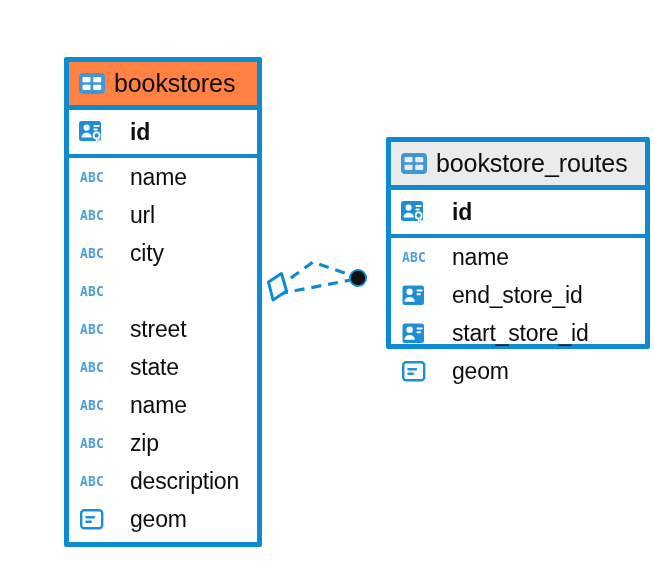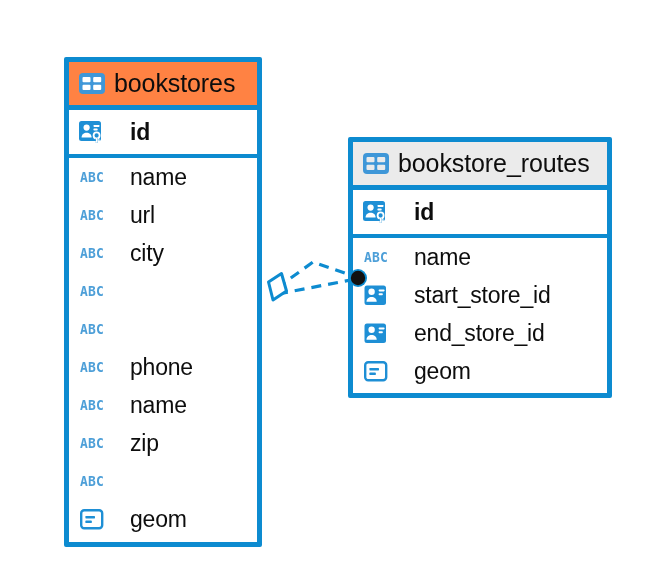--- a/index.html
+++ b/index.html
@@ -28,24 +28,24 @@
     border: 5px solid #0d8bd0;
     border-radius: 2px;
   }
   #entity-bookstores {
     left: 64px;
     top: 57px;
     width: 198px;
     height: 490px;
   }
   #entity-bookstore-routes {
-    left: 348px;
+    left: 386px;
     top: 137px;
     width: 264px;
-    height: 261px;
+    height: 212px;
   }
 
   .entity-header {
     box-sizing: border-box;
     display: flex;
     align-items: center;
     height: 48px;
     padding: 0 8px 0 9px;
     border-bottom: 5px solid #0d8bd0;
   }
@@ -180,47 +180,49 @@
       <div class="field-row">
         <span class="field-icon">
             <span class="abc-icon">ABC</span>
           </span>
       </div>
 
       <div class="field-row">
         <span class="field-icon">
             <span class="abc-icon">ABC</span>
           </span>
-      </div>
-
-      <div class="field-row">
-        <span class="field-icon">
-            <span class="abc-icon">ABC</span>
-          </span>
-        <span class="field-label">phone</span>
+        <span class="field-label">street</span>
+      </div>
+
+      <div class="field-row">
+        <span class="field-icon">
+            <span class="abc-icon">ABC</span>
+          </span>
+        <span class="field-label">state</span>
       </div>
 
       <div class="field-row">
         <span class="field-icon">
             <span class="abc-icon">ABC</span>
           </span>
         <span class="field-label">name</span>
       </div>
 
       <div class="field-row">
         <span class="field-icon">
             <span class="abc-icon">ABC</span>
           </span>
         <span class="field-label">zip</span>
       </div>
 
       <div class="field-row">
         <span class="field-icon">
             <span class="abc-icon">ABC</span>
           </span>
+        <span class="field-label">description</span>
       </div>
 
       <div class="field-row">
         <span class="field-icon">
           <svg class="icon-svg" width="24" height="21" viewBox="0 0 24 21">
             <rect x="1.2" y="1.2" width="21" height="18" rx="3" ry="3" fill="#ffffff" stroke="#1e8fd5" stroke-width="2.4"></rect>
             <rect x="5.4" y="7.0" width="9.6" height="2.4" rx="0.6" fill="#1e8fd5"></rect>
             <rect x="5.4" y="11.6" width="6.4" height="2.4" rx="0.6" fill="#1e8fd5"></rect>
           </svg>
         </span>
@@ -276,34 +278,34 @@
       <div class="field-row">
         <span class="field-icon">
           <svg class="icon-svg" width="24" height="21" viewBox="0 0 24 21">
             <rect x="0.5" y="0.5" width="21.5" height="19.5" rx="2.5" fill="#1e8fd5"></rect>
             <circle cx="7.6" cy="6.8" r="3.2" fill="#ffffff"></circle>
             <path d="M2.5 16.8c0-3.0 2.3-4.8 5.1-4.8s5.1 1.8 5.1 4.8z" fill="#ffffff"></path>
             <rect x="14.6" y="4.4" width="6.0" height="2.0" rx="0.8" fill="#ffffff"></rect>
             <rect x="14.6" y="8.2" width="4.2" height="2.0" rx="0.8" fill="#ffffff"></rect>
           </svg>
         </span>
-        <span class="field-label">start_store_id</span>
+        <span class="field-label">end_store_id</span>
       </div>
 
       <div class="field-row">
         <span class="field-icon">
           <svg class="icon-svg" width="24" height="21" viewBox="0 0 24 21">
             <rect x="0.5" y="0.5" width="21.5" height="19.5" rx="2.5" fill="#1e8fd5"></rect>
             <circle cx="7.6" cy="6.8" r="3.2" fill="#ffffff"></circle>
             <path d="M2.5 16.8c0-3.0 2.3-4.8 5.1-4.8s5.1 1.8 5.1 4.8z" fill="#ffffff"></path>
             <rect x="14.6" y="4.4" width="6.0" height="2.0" rx="0.8" fill="#ffffff"></rect>
             <rect x="14.6" y="8.2" width="4.2" height="2.0" rx="0.8" fill="#ffffff"></rect>
           </svg>
         </span>
-        <span class="field-label">end_store_id</span>
+        <span class="field-label">start_store_id</span>
       </div>
 
       <div class="field-row">
         <span class="field-icon">
           <svg class="icon-svg" width="24" height="21" viewBox="0 0 24 21">
             <rect x="1.2" y="1.2" width="21" height="18" rx="3" ry="3" fill="#ffffff" stroke="#1e8fd5" stroke-width="2.4"></rect>
             <rect x="5.4" y="7.0" width="9.6" height="2.4" rx="0.6" fill="#1e8fd5"></rect>
             <rect x="5.4" y="11.6" width="6.4" height="2.4" rx="0.6" fill="#1e8fd5"></rect>
           </svg>
         </span>

